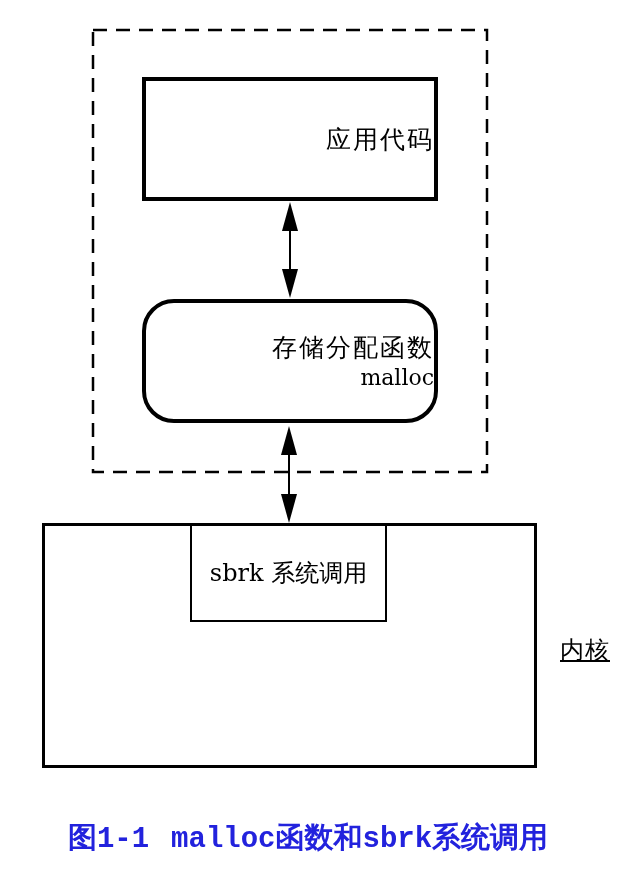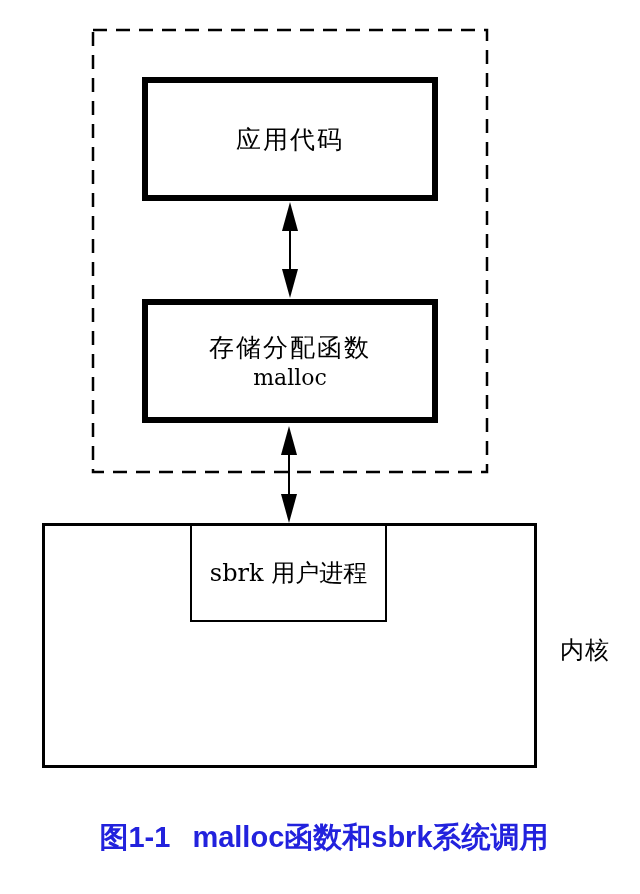--- a/index.html
+++ b/index.html
@@ -21,40 +21,41 @@
   
   .dashed-rect {
     left: 91px;
     top: 28px;
     width: 398px;
     height: 446px;
   }
 
   
   .box {
-    border: 6px solid #000000;
+    border: 4px solid #000000;
     background: #ffffff;
     display: flex;
     flex-direction: column;
-    align-items: center;
+    align-items: flex-end;
     justify-content: center;
     box-sizing: border-box;
     text-align: center;
   }
   .app-box {
     left: 142px;
     top: 77px;
     width: 296px;
     height: 124px;
   }
   .malloc-box {
     left: 142px;
     top: 299px;
     width: 296px;
     height: 124px;
+    border-radius: 32px;
   }
   .cn-box-text {
     font-size: 25px;
     letter-spacing: 2px;
     line-height: 1.3;
   }
   .latin-text {
     font-family: "DejaVu Serif", serif;
     font-size: 22px;
     line-height: 1.25;
@@ -87,38 +88,37 @@
     font-size: 24px;
   }
 
   
   .side-label {
     font-size: 24px;
     letter-spacing: 1px;
     white-space: nowrap;
   }
   .user-process-label { left: 515px; top: 230px; }
-  .kernel-label { left: 560px; top: 634px; }
+  .kernel-label { left: 560px; top: 634px; text-decoration: underline; }
 
   
   .arrow { overflow: visible; }
   .arrow-a { left: 278px; top: 202px; width: 24px; height: 96px; }
   .arrow-b { left: 277px; top: 426px; width: 24px; height: 97px; }
 
   
   .caption {
     left: 0;
     top: 818px;
     width: 616px;
     text-align: center;
-    font-family: Liberation Sans, sans-serif;
+    font-family: Liberation Mono, monospace;
     font-weight: bold;
     font-size: 29px;
     white-space: nowrap;
-    padding-left: 16px;
   }
   .caption .fig-num { margin-right: 22px; }
 </style>
 </head>
 <body>
 
 <div class="page">
 
   <svg class="abs dashed-rect" viewBox="0 0 398 446" xmlns="http://www.w3.org/2000/svg">
     <rect x="2" y="2" width="394" height="442" fill="none" stroke="#000000" stroke-width="2.5" stroke-dasharray="14 9"></rect>
@@ -141,21 +141,21 @@
 
   <svg class="abs arrow arrow-b" viewBox="0 0 24 97" xmlns="http://www.w3.org/2000/svg">
     <line x1="12" y1="14" x2="12" y2="83" stroke="#000000" stroke-width="2"></line>
     <polygon points="12,0 4,29 20,29" fill="#000000"></polygon>
     <polygon points="12,97 4,68 20,68" fill="#000000"></polygon>
   </svg>
 
   <div class="abs kernel-box"></div>
 
   <div class="abs sbrk-box">
-    <span class="sbrk-text">sbrk 用户进程</span>
+    <span class="sbrk-text">sbrk 系统调用</span>
   </div>
 
   <div class="abs side-label kernel-label">内核</div>
 
   <div class="abs caption">
     <span class="fig-num" style="color: rgb(34, 34, 221);">图1-1</span><span style="color: rgb(34, 34, 221);">malloc函数和sbrk系统调用</span>
   </div>
 
 </div>
 

